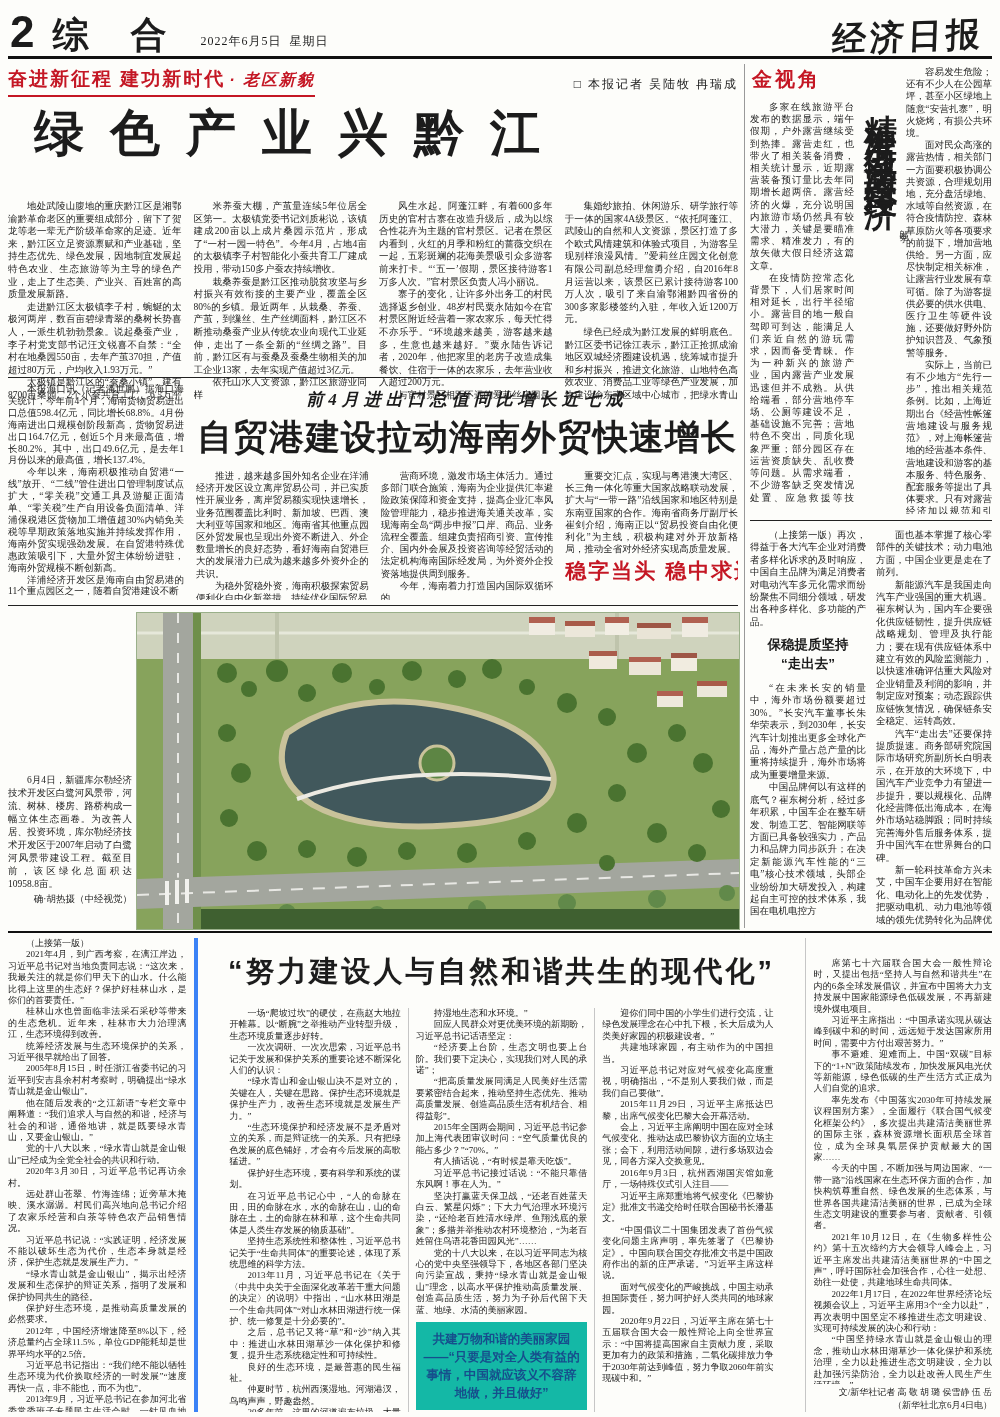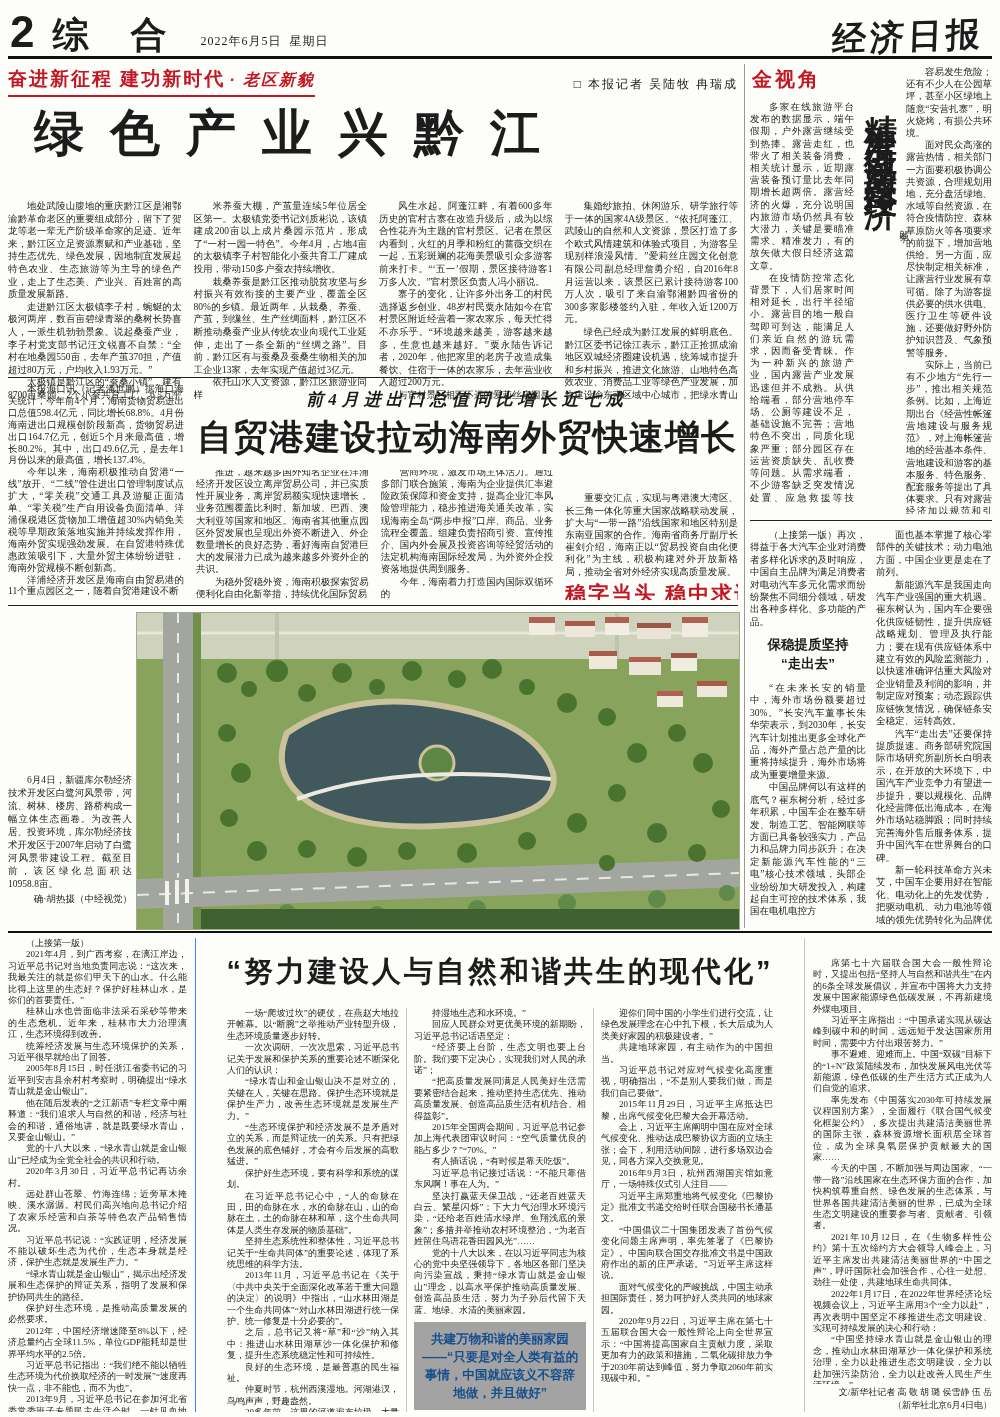--- a/index.html
+++ b/index.html
@@ -28,21 +28,21 @@
   .topbody{position:absolute;left:8px;top:172px;width:730px;height:202px;display:flex;gap:12px;
            font-size:9.5px;line-height:12.6px;overflow:hidden;margin-top:28px;}
   .topbody>div{flex:1;overflow:hidden;}
   
   .brief{position:absolute;left:8px;top:384px;width:176px;height:216px;font-size:9.5px;line-height:11.9px;overflow:hidden;}
   .midkick{position:absolute;left:196px;top:388px;width:542px;text-align:center;font-size:17px;font-weight:700;
            letter-spacing:5px;font-style:italic;}
   .headline2{position:absolute;left:196px;top:414px;width:542px;text-align:center;font-size:35px;font-weight:900;
              letter-spacing:1px;}
   .midbody{position:absolute;left:196px;top:470px;width:542px;height:130px;display:flex;gap:12px;
-           font-size:9.5px;line-height:12.2px;overflow:hidden;align-items:flex-end;}
+           font-size:9.5px;line-height:12.2px;overflow:hidden;}
   .midbody>div{flex:1;overflow:hidden;}
   .slogan{color:#c41724;font-size:21px;font-weight:900;letter-spacing:2px;margin-top:10px;text-indent:0;
           font-family:"Liberation Sans",sans-serif;white-space:nowrap;}
   
   .caption{position:absolute;left:8px;top:774px;width:124px;height:150px;font-size:9.5px;line-height:13px;}
   .credit{text-align:right;margin-top:2px;text-indent:0;}
   .photo{position:absolute;left:136px;top:612px;width:602px;height:316px;overflow:hidden;border:1px solid #9ab08a;}
   
   .rail{position:absolute;left:750px;top:62px;width:242px;}
   .camp{position:relative;height:452px;display:flex;}
@@ -59,27 +59,27 @@
   .rail-rule{height:1px;background:#222;margin:6px 0 8px 0;}
   .auto{display:flex;gap:10px;height:398px;overflow:hidden;}
   .auto>div{flex:1;font-size:9.5px;line-height:12.4px;overflow:hidden;}
   .auto-sub{font-weight:900;text-align:center;font-size:13.5px;margin:8px 0;text-indent:0;
             font-family:"Liberation Sans",sans-serif;line-height:1.4;}
   
   .bwrap{position:absolute;left:8px;top:938px;width:984px;height:474px;display:flex;overflow:hidden;}
   .bcol1,.bcol5{width:188px;font-size:9px;line-height:11.4px;overflow:hidden;}
   .bcol5{display:flex;flex-direction:column;}
   .bcol5 .flow{flex:1;overflow:hidden;margin-top:20px;}
-  .bmid{width:588px;border-left:1px solid #3b82f6;border-right:1px solid #c6c6c6;margin:0 8px;padding:0 24px;}
+  .bmid{width:588px;border-left:4px solid #3b82f6;border-right:1px solid #c6c6c6;margin:0 8px;padding:0 24px;}
   .headline3{text-align:center;font-size:29px;font-weight:900;letter-spacing:3px;margin:14px 0 16px 0;
              font-family:"Liberation Sans",sans-serif;}
   .bmidcols{display:flex;height:408px;overflow:hidden;}
   .bmidcols>div{flex:1;font-size:9px;line-height:11.4px;overflow:hidden;padding:0 7px;}
   .bmidcols>div+div{border-left:1px solid #c6c6c6;}
-  .bluebox{background:#a3a3a3;color:#164e8c;font-weight:900;font-size:12.5px;line-height:1.45;
+  .bluebox{background:#14b8a6;color:#164e8c;font-weight:900;font-size:12.5px;line-height:1.45;
            padding:8px 6px;margin:6px 0;text-indent:0;text-align:center;font-family:"Liberation Sans",sans-serif;}
   .credits{font-size:9px;line-height:13px;text-align:right;padding-top:2px;}
 </style>
 </head>
 <body>
 
 <div class="page">
 
   <div class="hdr">
     <span class="pgnum">2</span>

